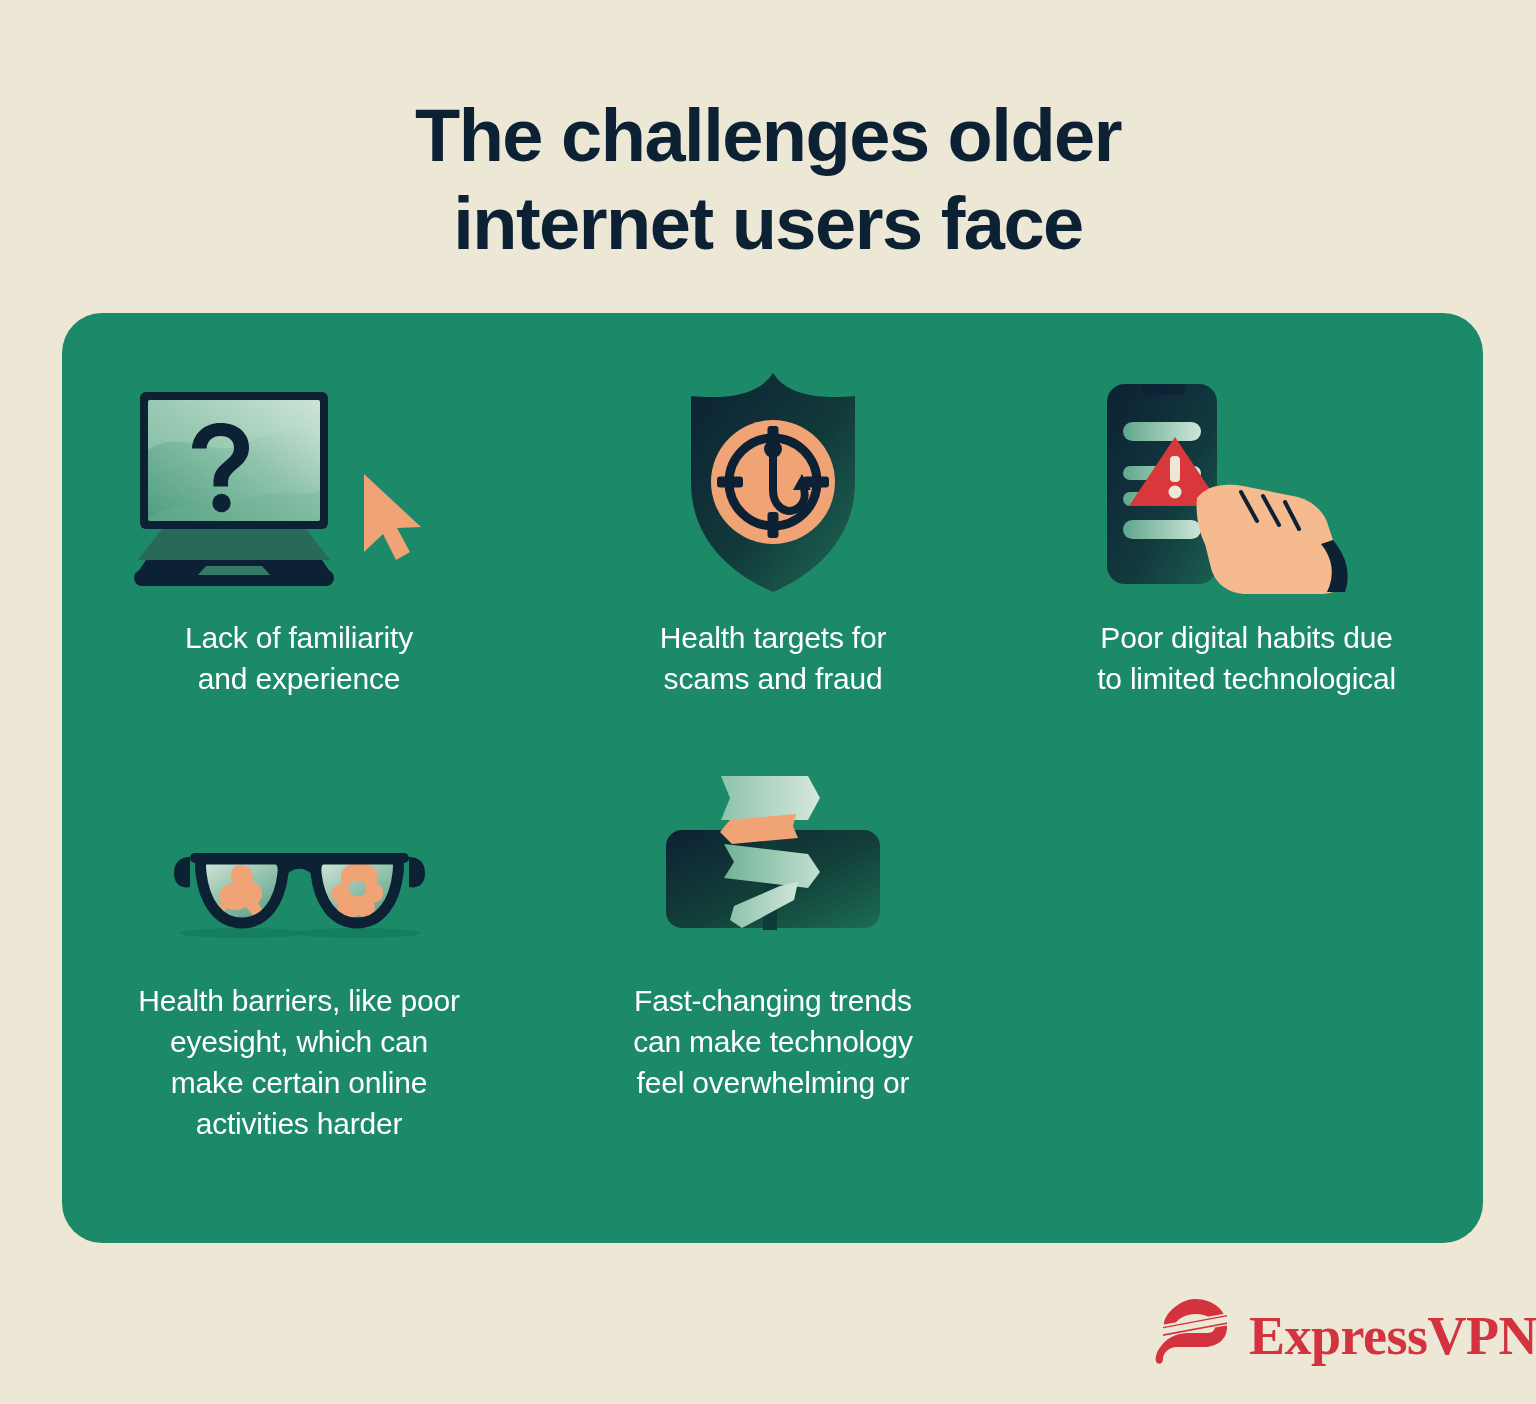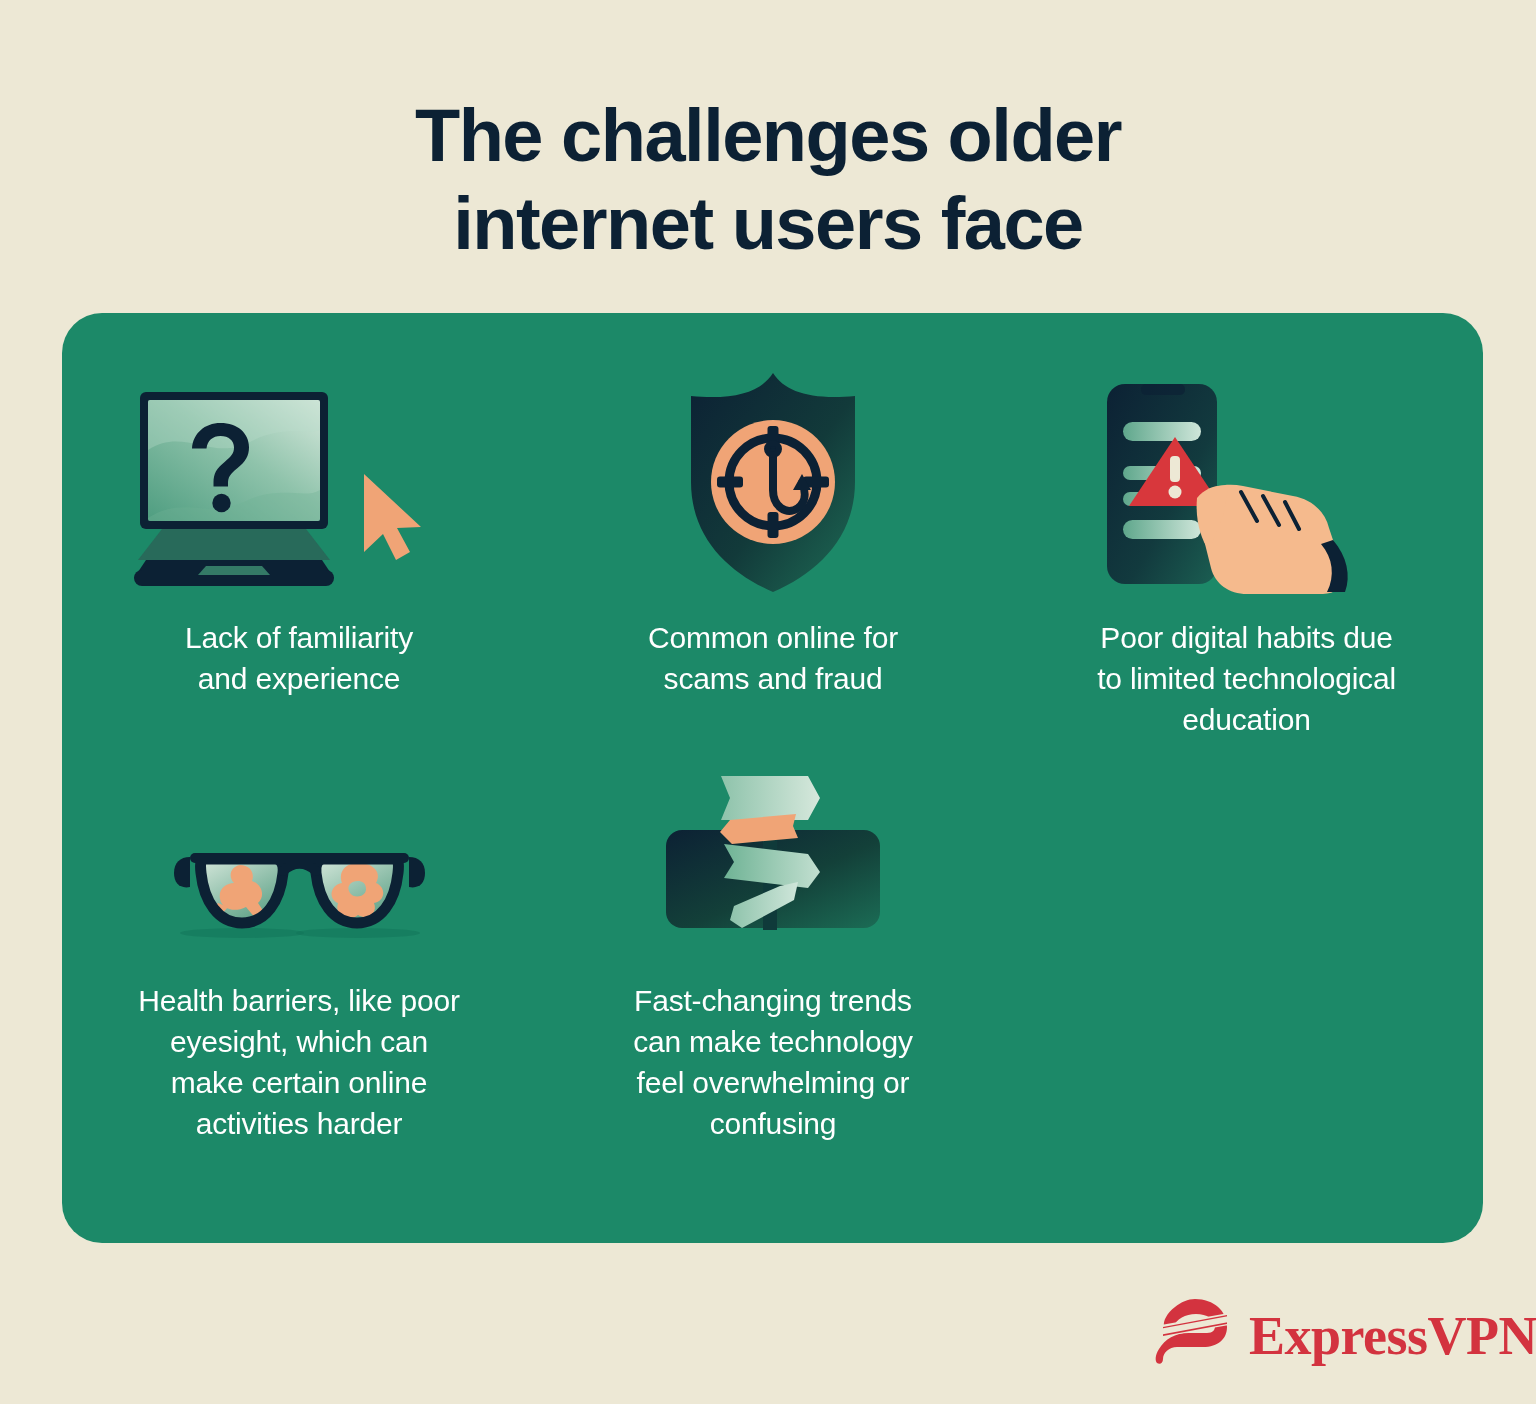--- a/index.html
+++ b/index.html
@@ -179,21 +179,21 @@
             </g>
 
             <g fill="none" stroke="#0C2134" stroke-width="8" stroke-linecap="round">
               <path d="M100 82 L100 120 C 100 136, 113 146, 125 138 C 133 132, 133 122, 129 113"></path>
               <circle cx="100" cy="79" r="6" stroke-width="6"></circle>
             </g>
             <path d="M129 104 L138 120 L120 120 Z" fill="#0C2134"></path>
           </svg>
         </div>
         <div class="caption">
-          <div>Common online for</div>
+          <div>Health targets for</div>
           <div>scams and fraud</div>
         </div>
       </div>
 
       <div class="cell" style="width:473px;align-items:center;">
         <div class="icon-box" style="height:210px;">
           <svg width="300" height="215" viewBox="0 0 300 215" xmlns="http://www.w3.org/2000/svg">
             <defs>
               <linearGradient id="phg" x1="0" y1="0" x2="1" y2="1">
                 <stop offset="0%" stop-color="#0C2134"></stop>
@@ -228,21 +228,20 @@
                 <path d="M188 122 L202 149"></path>
               </g>
 
               <path d="M236 160 C 250 176, 254 196, 248 212 L 230 212 C 238 196, 236 178, 224 164 Z" fill="#0C2134"></path>
             </g>
           </svg>
         </div>
         <div class="caption">
           <div>Poor digital habits due</div>
           <div>to limited technological</div>
-          <div>education</div>
         </div>
       </div>
     </div>
 
     <div class="row row-2" style="justify-content:center;">
 
       <div class="cell" style="width:474px;">
         <div class="icon-box" style="height:185px;">
           <svg width="275" height="125" viewBox="0 0 275 125" xmlns="http://www.w3.org/2000/svg">
             <defs>
@@ -331,21 +330,20 @@
 
             <path d="M66 76 L150 86 L162 104 L150 120 L66 110 L76 94 Z" fill="url(#sg2)"></path>
 
             <path d="M122 118 L140 114 L136 132 L84 160 L72 152 L76 138 Z" fill="url(#sg3)"></path>
           </svg>
         </div>
         <div class="caption">
           <div>Fast-changing trends</div>
           <div>can make technology</div>
           <div>feel overwhelming or</div>
-          <div>confusing</div>
         </div>
       </div>
       <div style="width:473px;"></div>
     </div>
   </div>
 
   <div class="logo">
     <svg width="78" height="72" viewBox="0 0 78 72" xmlns="http://www.w3.org/2000/svg">
       <path d="M40 4 C 59 4, 72 16, 72 32 C 72 44, 63 52, 48 52 L 22 52 C 14 52, 8 58, 8 64 C 8 68, 5 70, 2 68 C 0 66, 0 60, 4 54 C 10 44, 20 38, 34 38 L 52 38 C 58 38, 60 35, 60 31 C 60 24, 52 19, 41 19 C 30 19, 22 24, 18 32 C 15 37, 10 36, 9 31 C 8 26, 12 18, 20 12 C 26 7, 33 4, 40 4 Z" fill="#D3333F"></path>
       <path d="M6 30 L74 18 L74 30 L6 42 Z" fill="#EDE8D5"></path>

